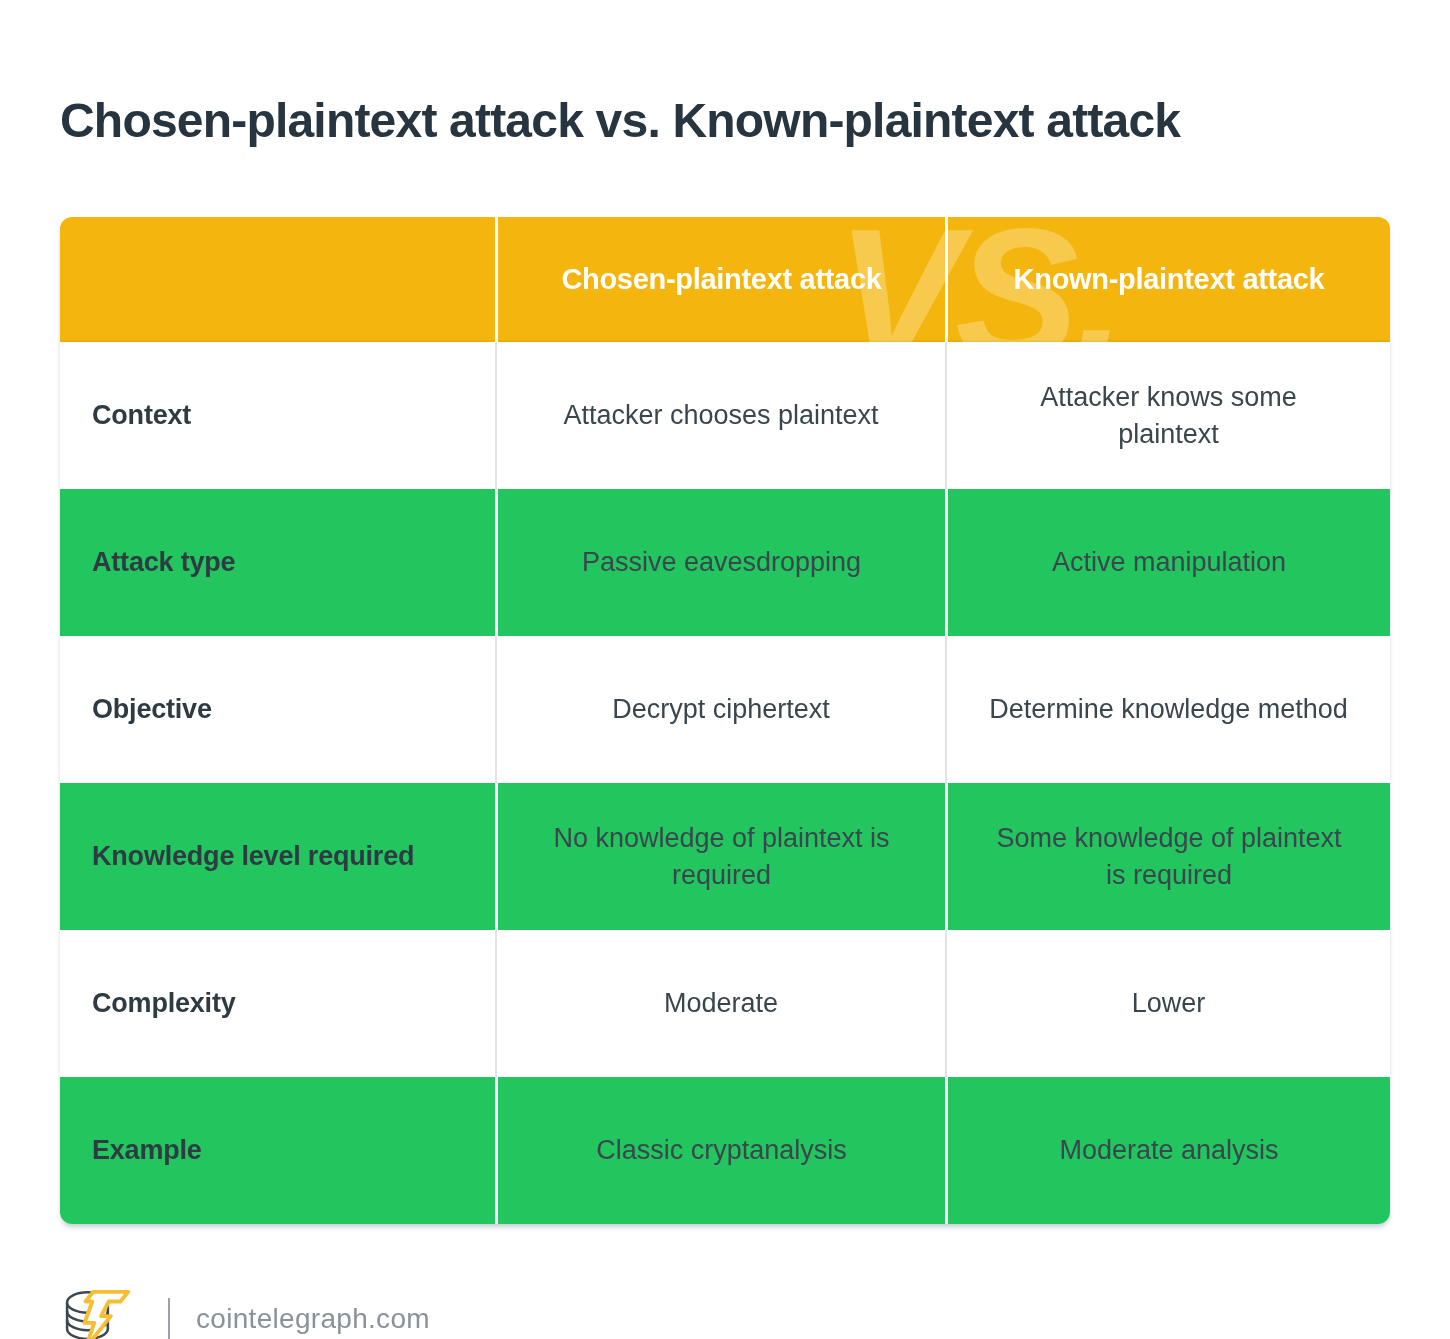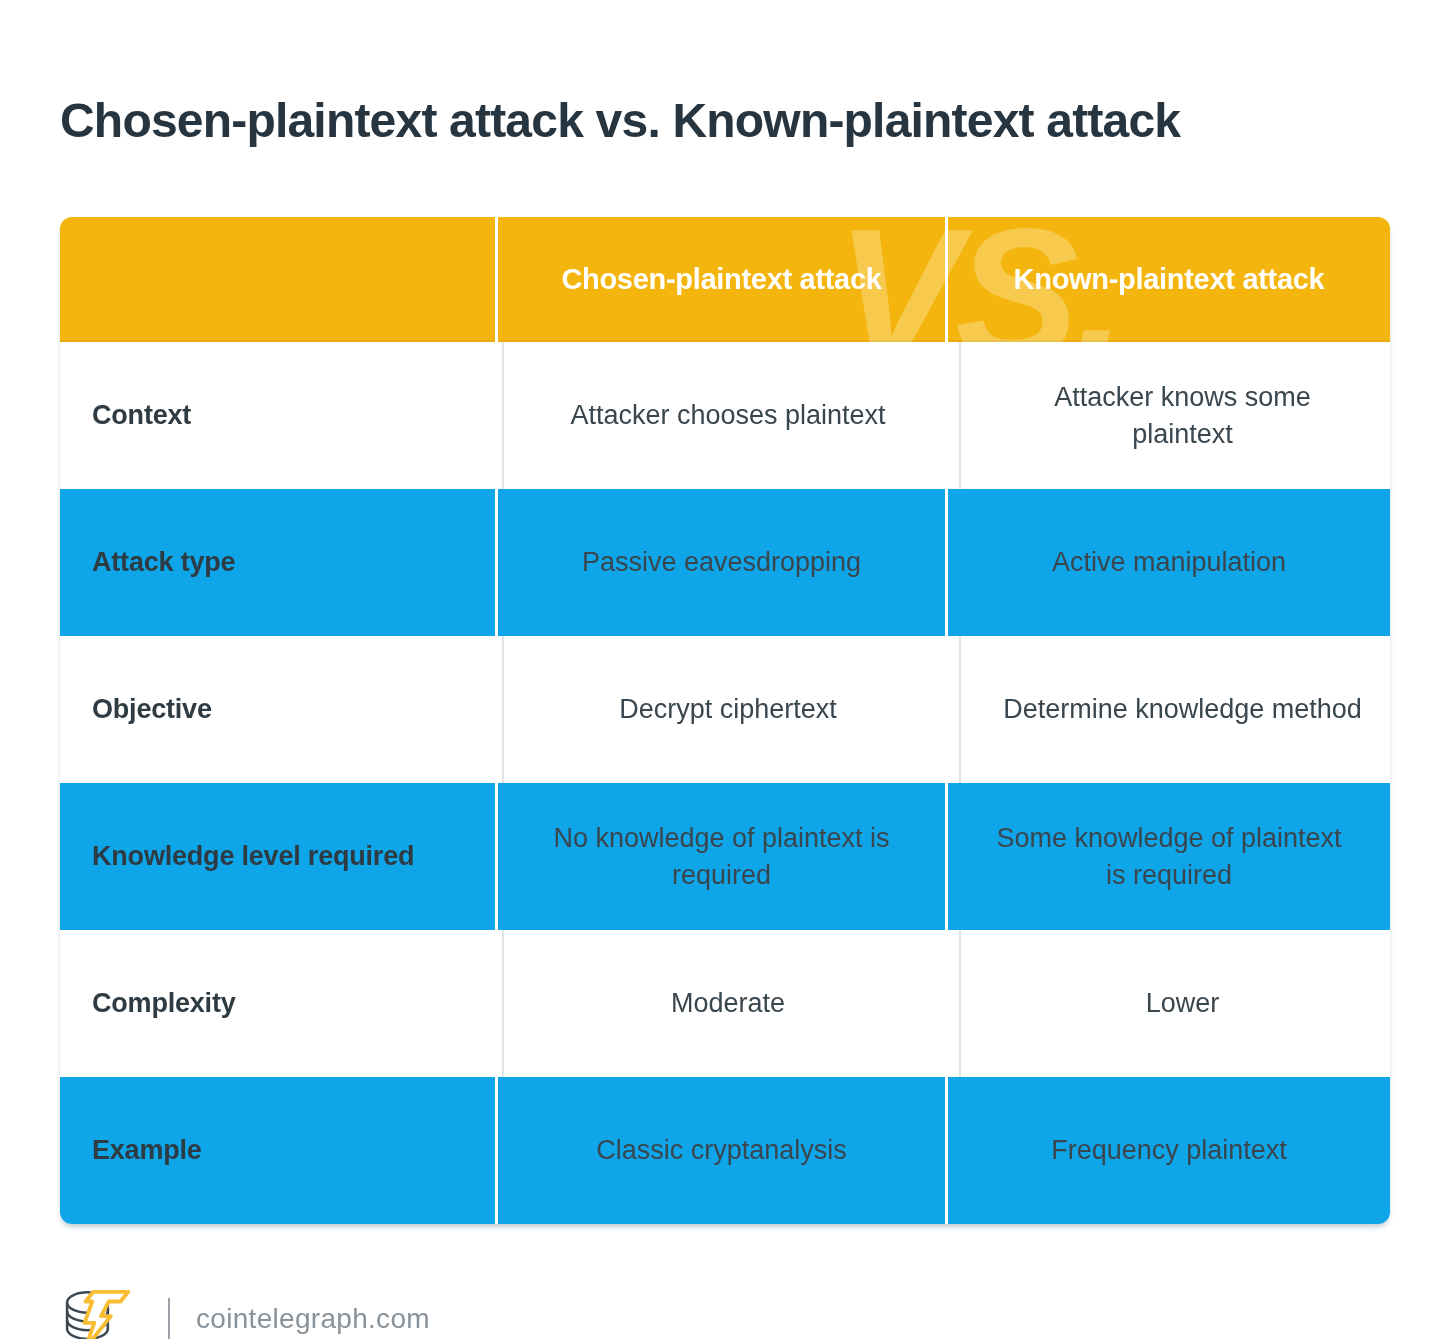--- a/index.html
+++ b/index.html
@@ -68,22 +68,22 @@
     font-size: 29px;
     font-weight: 700;
     letter-spacing: -0.3px;
   }
   .hcell + .hcell { border-left: 3px solid #ffffff; }
   .trow {
     display: grid;
     grid-template-columns: 435px 450px 445px;
     height: 147px;
   }
-  .trow.white { background: #ffffff; gap: 7px; }
-  .trow.gray  { background: #0ea5e9; }
+  .trow.white { background: #ffffff; }
+  .trow.gray  { background: #22c55e; }
   .trow.white .cell + .cell { border-left: 2px solid #E1E4E6; }
   .trow.gray  .cell + .cell { border-left: 3px solid #ffffff; }
   .cell {
     display: flex;
     align-items: center;
     box-sizing: border-box;
   }
   .cell.label {
     padding-left: 32px;
     font-size: 27px;
@@ -161,21 +161,21 @@
 
     <div class="trow white">
       <div class="cell label">Complexity</div>
       <div class="cell val">Moderate</div>
       <div class="cell val">Lower</div>
     </div>
 
     <div class="trow gray">
       <div class="cell label">Example</div>
       <div class="cell val">Classic cryptanalysis</div>
-      <div class="cell val">Frequency plaintext</div>
+      <div class="cell val">Moderate analysis</div>
     </div>
 
   </div>
 
   <div class="footer">
     <span class="logo">
       <svg width="86" height="66" viewBox="0 0 88 68" xmlns="http://www.w3.org/2000/svg">
         <path d="M7 17 L7 44 A21 10.5 0 0 0 49 44 L49 17" fill="#ffffff" stroke="#3C474F" stroke-width="2.6"></path>
         <path d="M7 26 A21 10.5 0 0 0 49 26" fill="none" stroke="#3C474F" stroke-width="2.6"></path>
         <path d="M7 35 A21 10.5 0 0 0 49 35" fill="none" stroke="#3C474F" stroke-width="2.6"></path>

